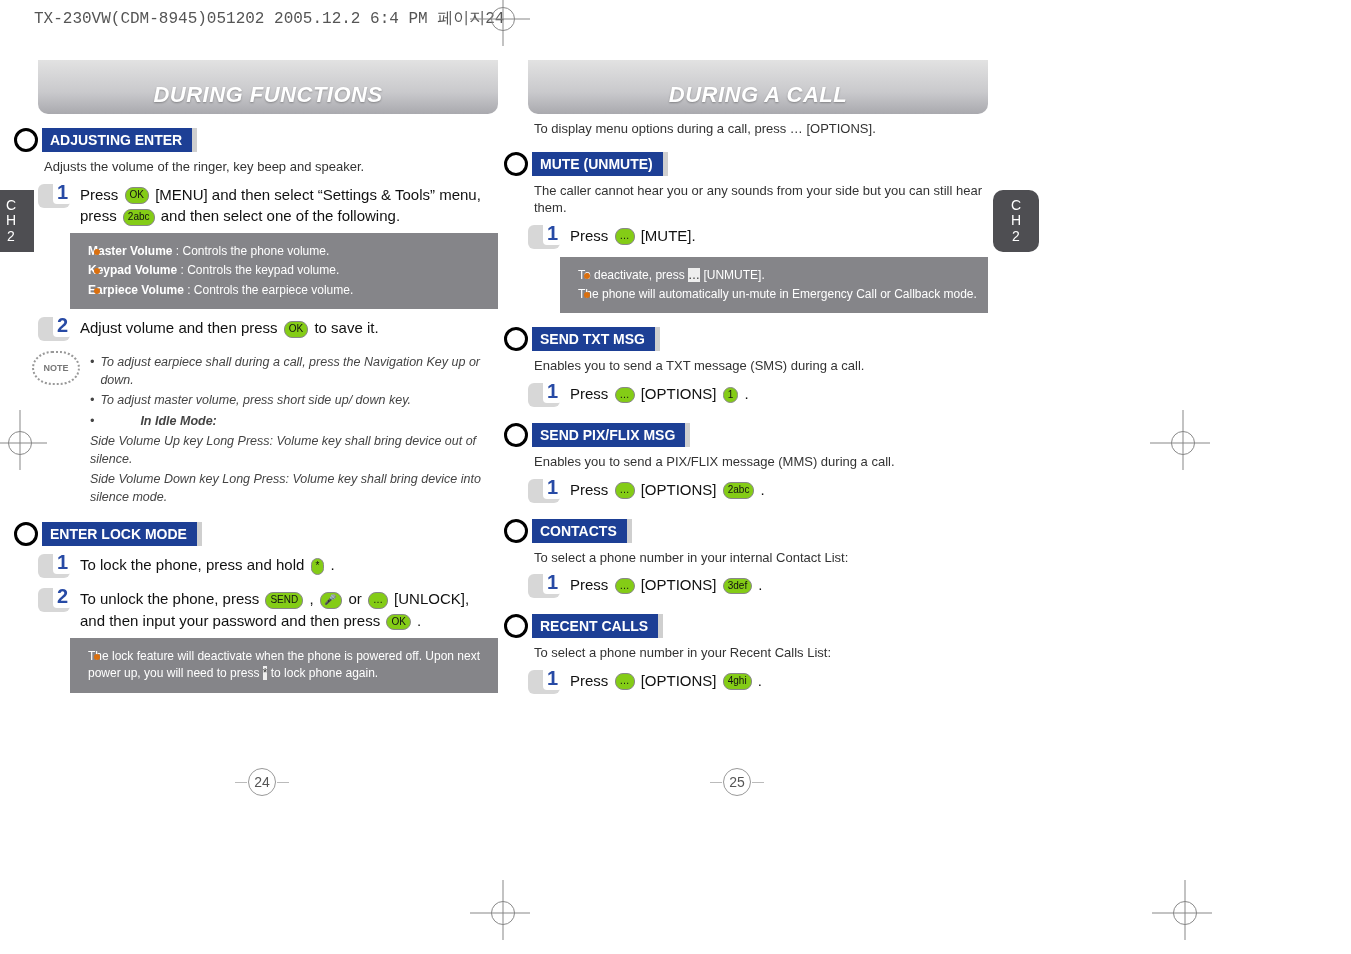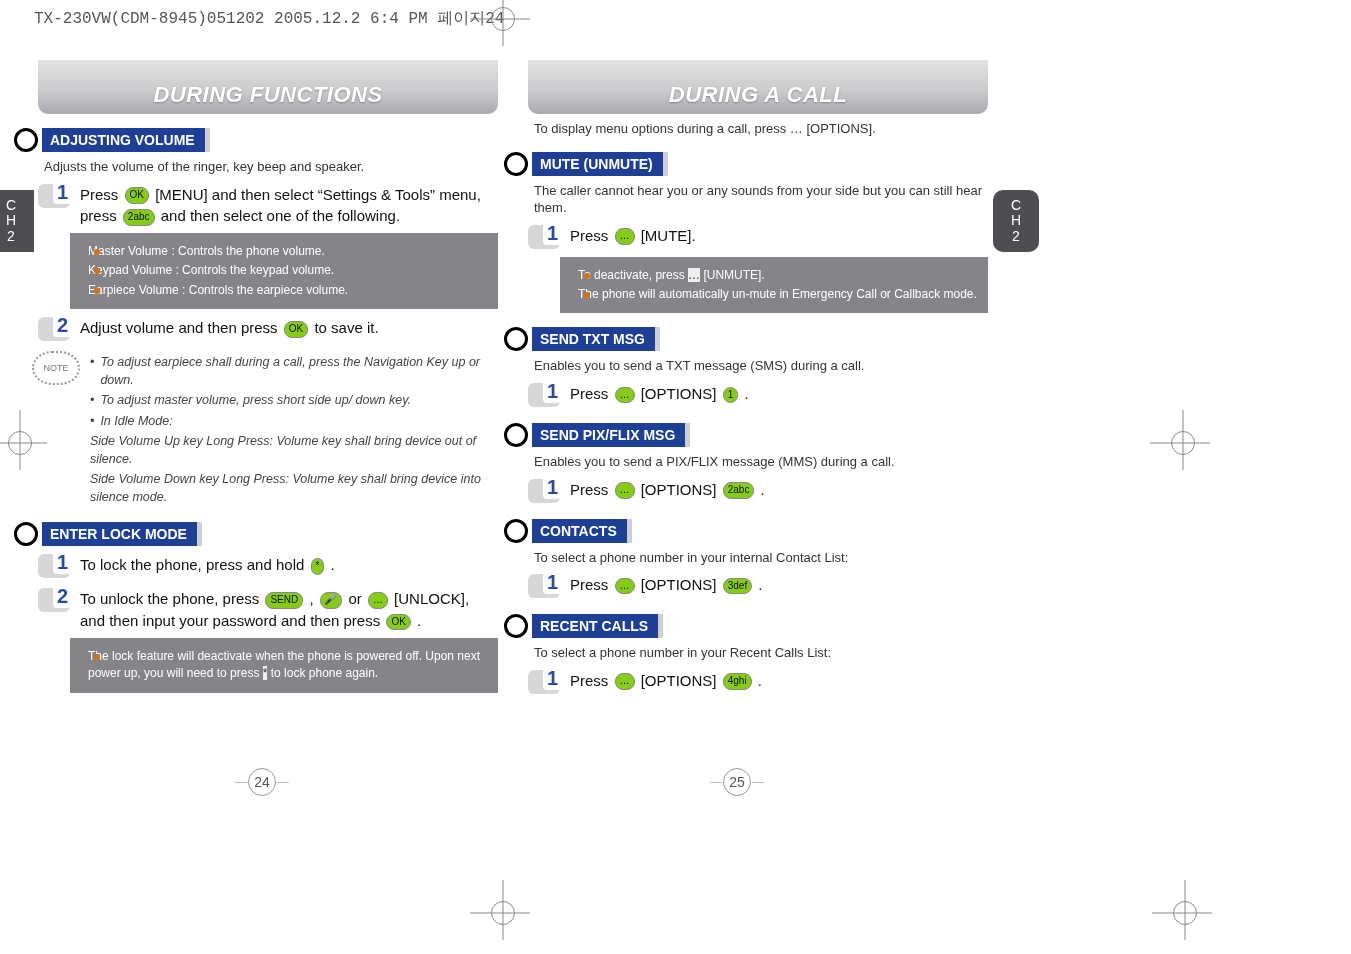--- a/index.html
+++ b/index.html
@@ -33,26 +33,26 @@
   .step{display:flex;gap:10px;margin:8px 0 6px 0;align-items:flex-start;}
   .step-badge{width:32px;height:26px;position:relative;flex:none;}
   .step-badge .bg{width:32px;height:24px;background:#d7d7d7;border-radius:6px;}
   .step-badge .num{position:absolute;right:-2px;top:-4px;font-size:20px;font-weight:900;color:#274aa5;background:#fff;border:2px solid #fff;border-radius:4px;padding:0 2px;line-height:1;}
   .step-text{font-size:15px;color:#111;line-height:1.45;}
   .step-text .key{display:inline-block;border:1px solid #888;border-radius:8px;font-size:10px;padding:0 4px;vertical-align:middle;background:#84cc16;margin:0 2px;}
 
   .info-box{background:#858589;color:#fff;font-size:12px;line-height:1.45;padding:8px 10px 8px 18px;margin:6px 0 8px 32px;position:relative;}
   .info-box .dot{position:absolute;left:6px;width:6px;height:6px;border-radius:50%;background:#d96f0f;}
   .info-box .row{position:relative;padding-left:0;margin:2px 0;}
-  .info-box b{font-weight:normal;}
+  .info-box b{font-weight:bold;}
 
   .note-wrap{display:flex;gap:10px;margin:8px 0 8px -6px;}
-  .note-badge{width:44px;height:30px;border:2px dotted #999;border-radius:50%/60%;display:flex;align-items:center;justify-content:center;font-size:9px;font-weight:normal;color:#777;flex:none;}
+  .note-badge{width:44px;height:30px;border:2px dotted #999;border-radius:50%/60%;display:flex;align-items:center;justify-content:center;font-size:9px;font-weight:bold;color:#777;flex:none;}
   .note-text{font-size:12.5px;font-style:italic;color:#444;line-height:1.45;}
-  .note-text b{font-style:italic;font-weight:normal;}
+  .note-text b{font-style:italic;font-weight:bold;margin-left:40px;}
   .note-text .row{margin:2px 0;display:flex;gap:6px;}
   .note-text .b{flex:none;}
 
   .pgnum{position:absolute;bottom:-94px;font-size:14px;color:#555;border:1px solid #999;border-radius:50%;width:26px;height:26px;display:flex;align-items:center;justify-content:center;}
   .pgnum::before,.pgnum::after{content:"";position:absolute;top:50%;height:1px;background:#bbb;width:12px;}
   .pgnum::before{left:-14px;} .pgnum::after{right:-14px;}
   .pn-left{left:210px;} .pn-right{left:195px;}
 
   .indent{margin-left:28px;}
   .key{font-family:inherit;}
@@ -84,21 +84,21 @@
   <div class="page">
     <div class="chapter-tab tab-left">
       <span>C</span>
       <span>H</span>
       <span>2</span>
     </div>
     <div class="title-bar">DURING FUNCTIONS</div>
 
     <div class="sec-head">
       <div class="sec-bullet"></div>
-      <div class="sec-tab"><span>ADJUSTING VOLUME</span></div>
+      <div class="sec-tab"><span>ADJUSTING ENTER</span></div>
     </div>
     <div class="desc">Adjusts the volume of the ringer, key beep and speaker.</div>
 
     <div class="step">
       <div class="step-badge">
             <div class="bg"></div>
             <div class="num">1</div>
           </div>
       <div class="step-text">
         Press <span class="key">OK</span> [MENU] and then select “Settings &amp; Tools” menu, press <span class="key">2abc</span> and then select one of the following.

